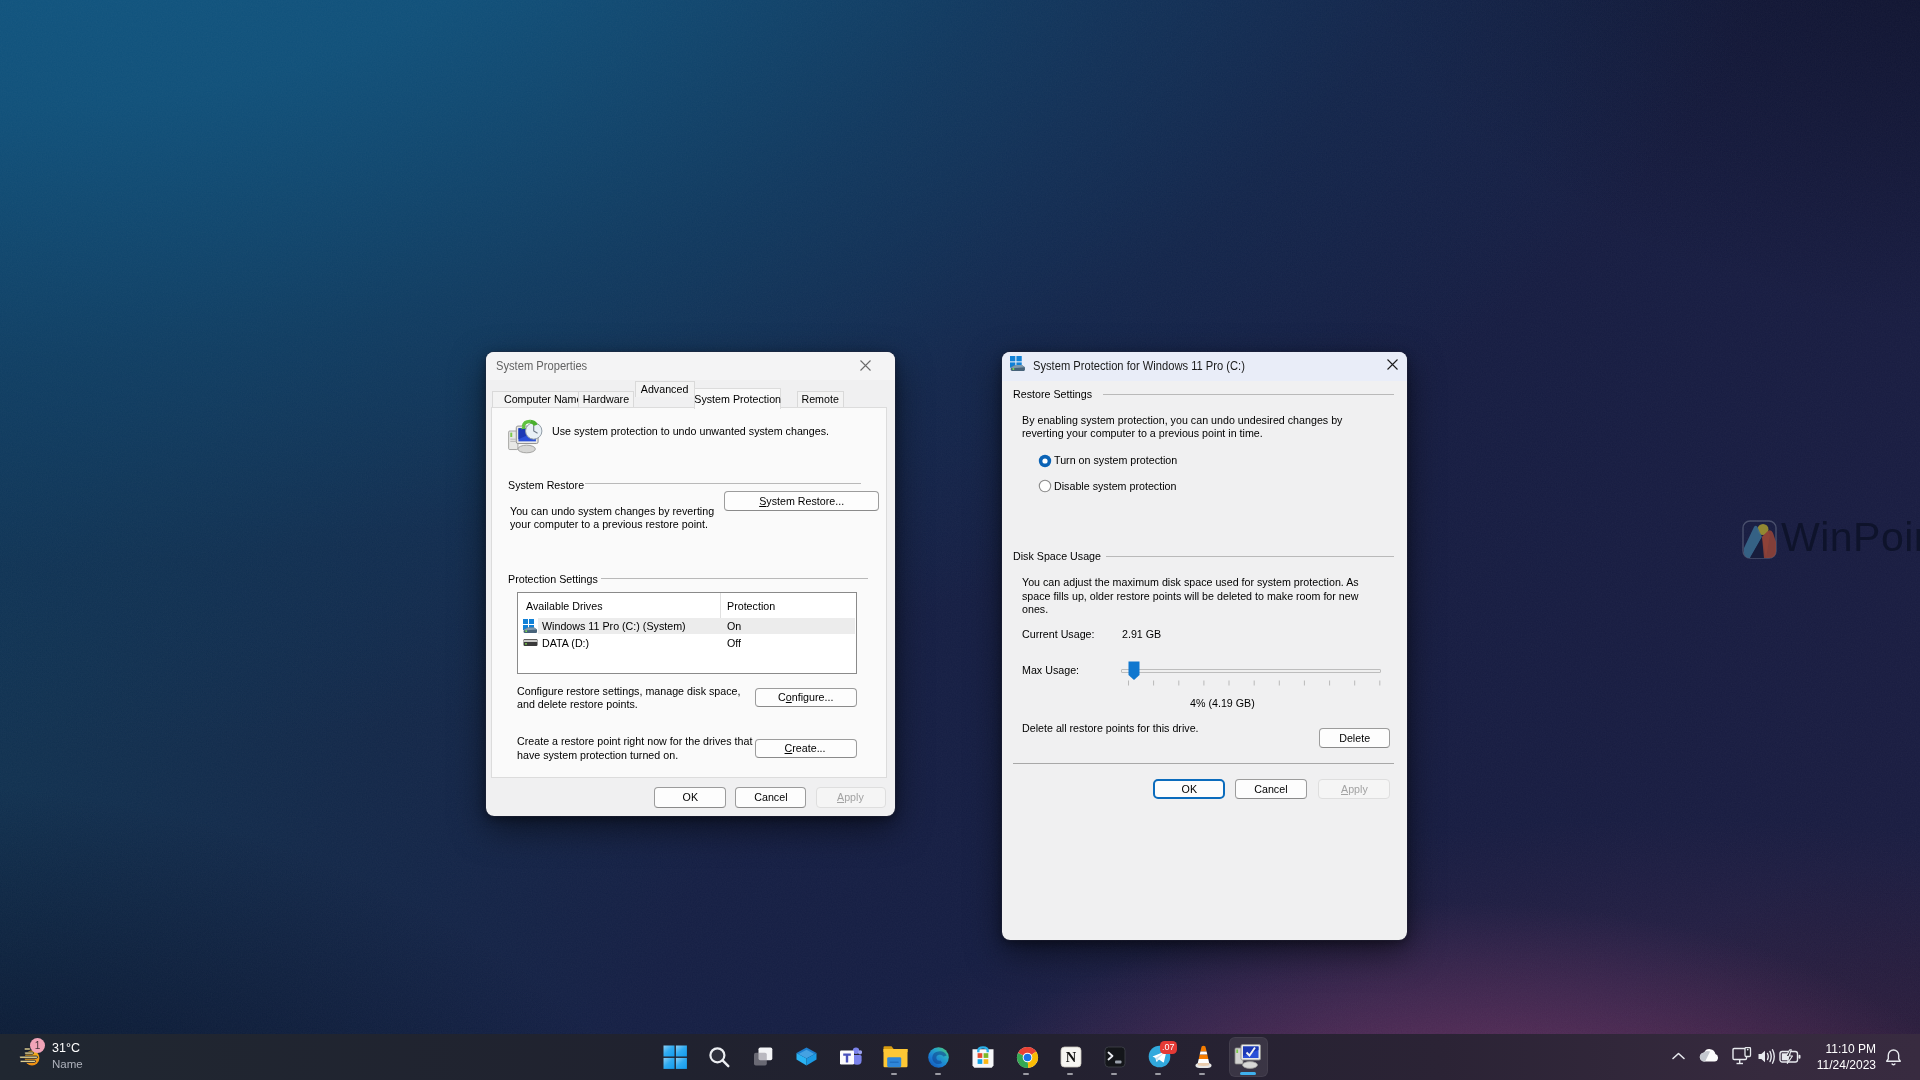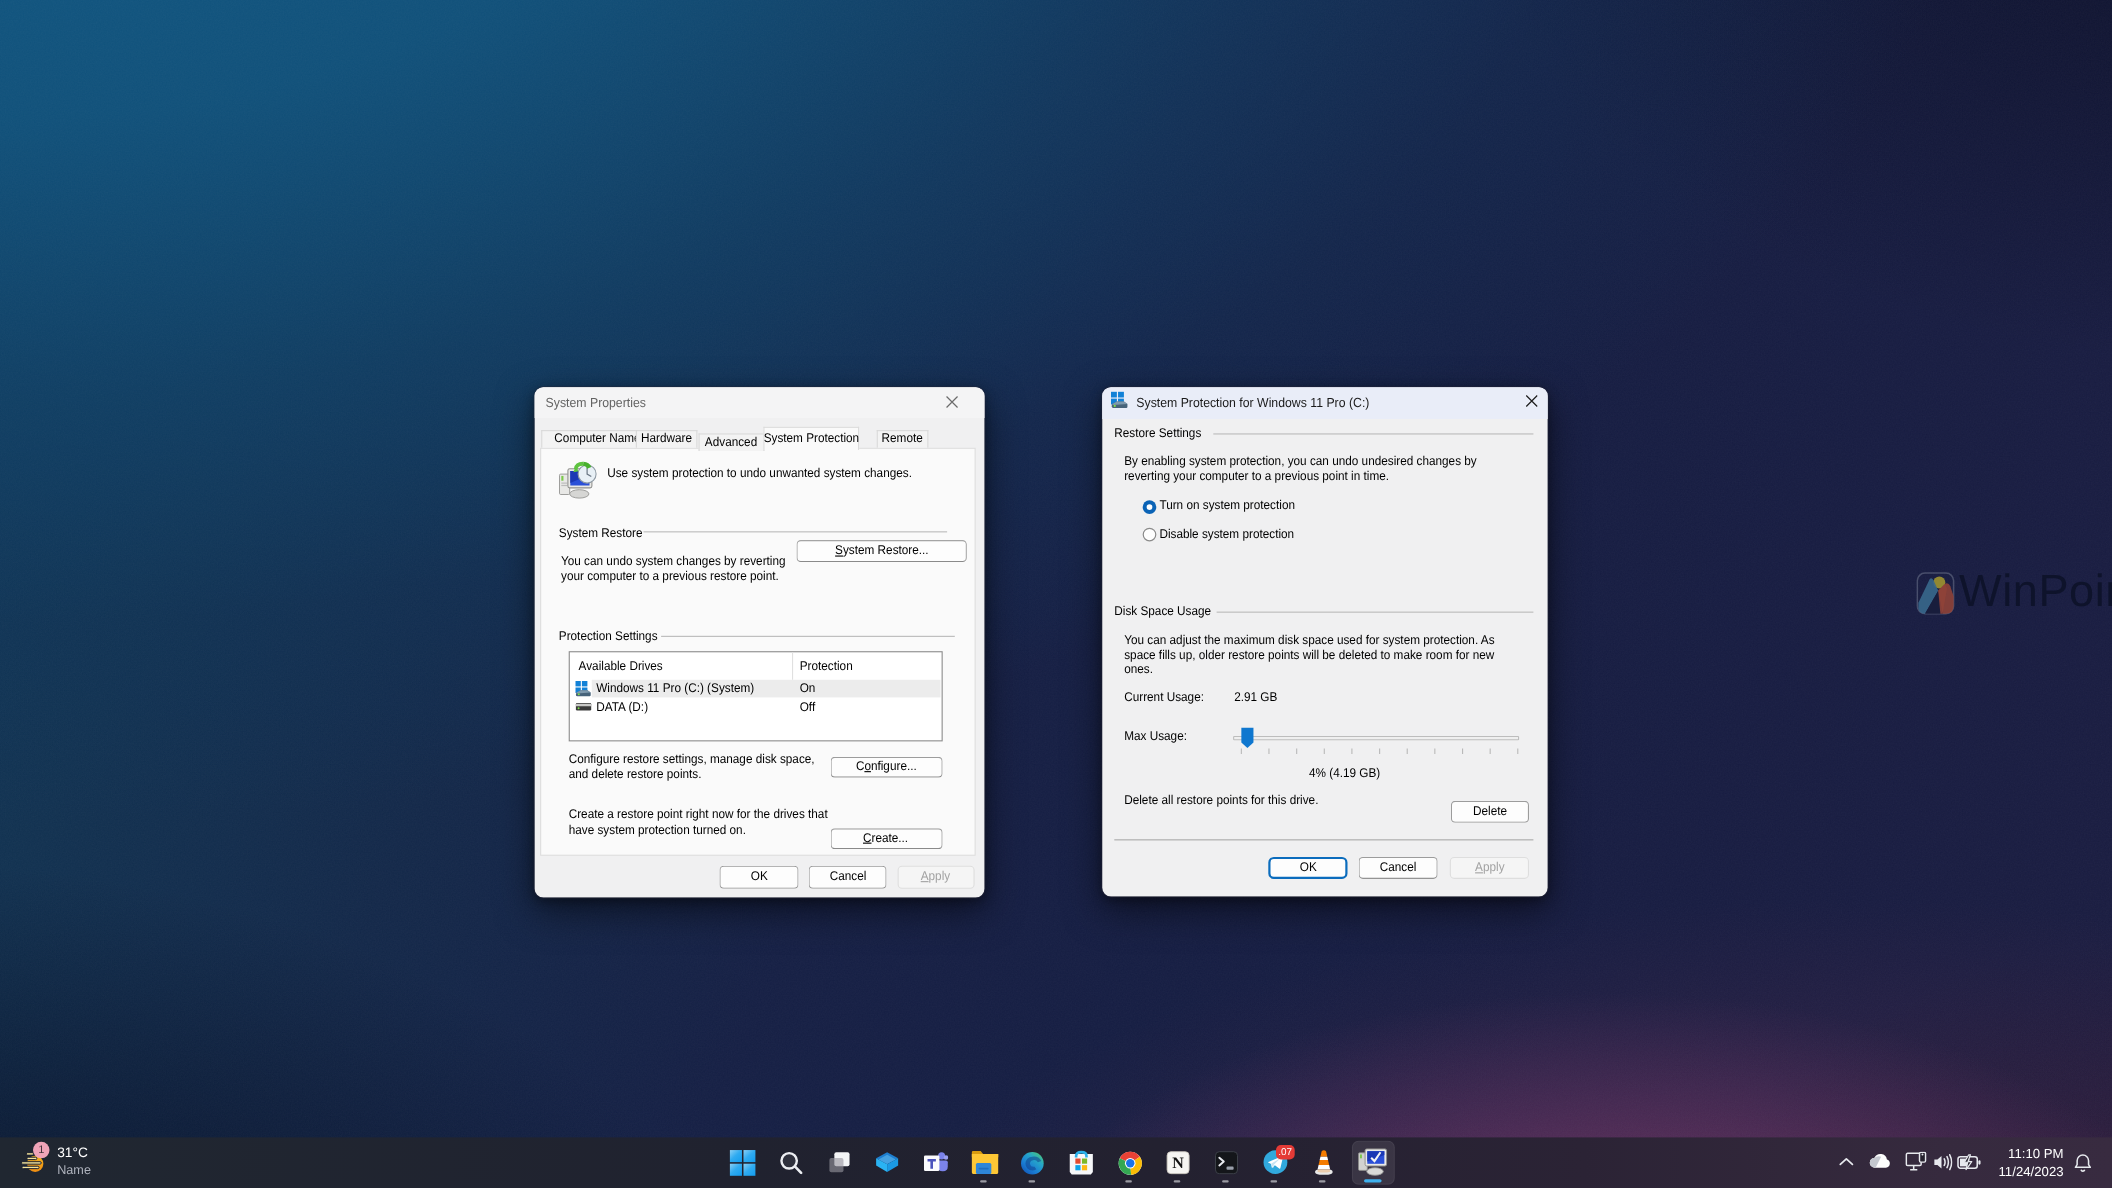--- a/index.html
+++ b/index.html
@@ -61,21 +61,21 @@
     </svg>
 
   <div class="abs" style="left:5.8px;top:55.5px;width:395.4px;height:371.3px;background:#fafafa;border:1px solid #dcdcdc"></div>
 
   <div class="tc" style="left:6.3px;top:39px;width:102px;height:16.5px;background:#f3f3f3;border:1px solid #d9d9d9;border-bottom:none">
       <span>Computer Name</span>
     </div>
   <div class="tc" style="left:92.8px;top:39px;width:56.2px;height:16.5px;background:#f3f3f3;border:1px solid #d9d9d9;border-bottom:none">
       <span>Hardware</span>
     </div>
-  <div class="tc" style="left:149px;top:42px;width:60.8px;height:16.5px;background:#f3f3f3;border:1px solid #d9d9d9;border-bottom:none">
+  <div class="tc" style="left:149px;top:29px;width:60.8px;height:16.5px;background:#f3f3f3;border:1px solid #d9d9d9;border-bottom:none">
       <span>Advanced</span>
     </div>
   <div class="tc" style="left:311.7px;top:39px;width:46.6px;height:16.5px;background:#f3f3f3;border:1px solid #d9d9d9;border-bottom:none">
       <span>Remote</span>
     </div>
   <div class="tc" style="left:208.8px;top:36px;width:87px;height:21px;background:#fafafa;border:1px solid #dcdcdc;border-bottom:none;z-index:2">
       <span>System Protection</span>
     </div>
 
   <svg class="abs" style="left:21px;top:67.5px" width="36" height="36" viewBox="0 0 33 33">
@@ -129,36 +129,36 @@
     <div class="t" style="left:24.3px;top:44.5px">DATA (D:)</div>
     <div class="t" style="left:209.5px;top:44.5px">Off</div>
   </div>
 
   <div class="t" style="left:31.4px;top:333.5px">Configure restore settings, manage disk space,<br>and delete restore points.</div>
   <div class="btn" style="left:269px;top:336px;width:102px;height:19px">
       <span>C<u>o</u>nfigure...</span>
     </div>
 
   <div class="t" style="left:31.4px;top:383.8px">Create a restore point right now for the drives that<br>have system protection turned on.</div>
-  <div class="btn" style="left:269px;top:401px;width:102px;height:19px">
+  <div class="btn" style="left:269px;top:387px;width:102px;height:19px">
       <span><u>C</u>reate...</span>
     </div>
 
   <div class="btn" style="left:168.5px;top:435.7px;width:72px;height:20.5px">
       <span>OK</span>
     </div>
   <div class="btn" style="left:249.5px;top:435.7px;width:71px;height:20.5px">
       <span>Cancel</span>
     </div>
   <div class="btn dis" style="left:330px;top:435.7px;width:70.5px;height:20.5px">
       <span><u>A</u>pply</span>
     </div>
 </div>
 
-<div class="dlg" id="d2" style="left:1001.5px;top:351.5px;width:405px;height:463px">
+<div class="dlg" id="d2" style="left:1001.5px;top:351.5px;width:405px;height:588px">
   <div class="abs" style="left:0;top:0;width:100%;height:29px;background:#e9edf8;border-radius:8px 8px 0 0"></div>
   <svg class="abs" style="left:8px;top:4px" width="16" height="16" viewBox="0 0 15 15">
     <rect x="0" y="0" width="5" height="5" fill="#1181d7"></rect>
       <rect x="6" y="0" width="5" height="5" fill="#1181d7"></rect>
     <rect x="0" y="6" width="5" height="5" fill="#1181d7"></rect>
       <rect x="6" y="6" width="5" height="5" fill="#1181d7"></rect>
     <path d="M1 10.5 L5 8.5 h6 l3 2 v2.5 a1 1 0 0 1 -1 1 h-11 a1.5 1.5 0 0 1 -1.5 -1.5 z" fill="#47637a"></path>
     <path d="M1 10.5 L5 8.5 h6 l3 2 -12.5 1 z" fill="#7e99ad"></path>
     <circle cx="3.2" cy="12.2" r="0.9" fill="#7ee04a"></circle>
   </svg>

